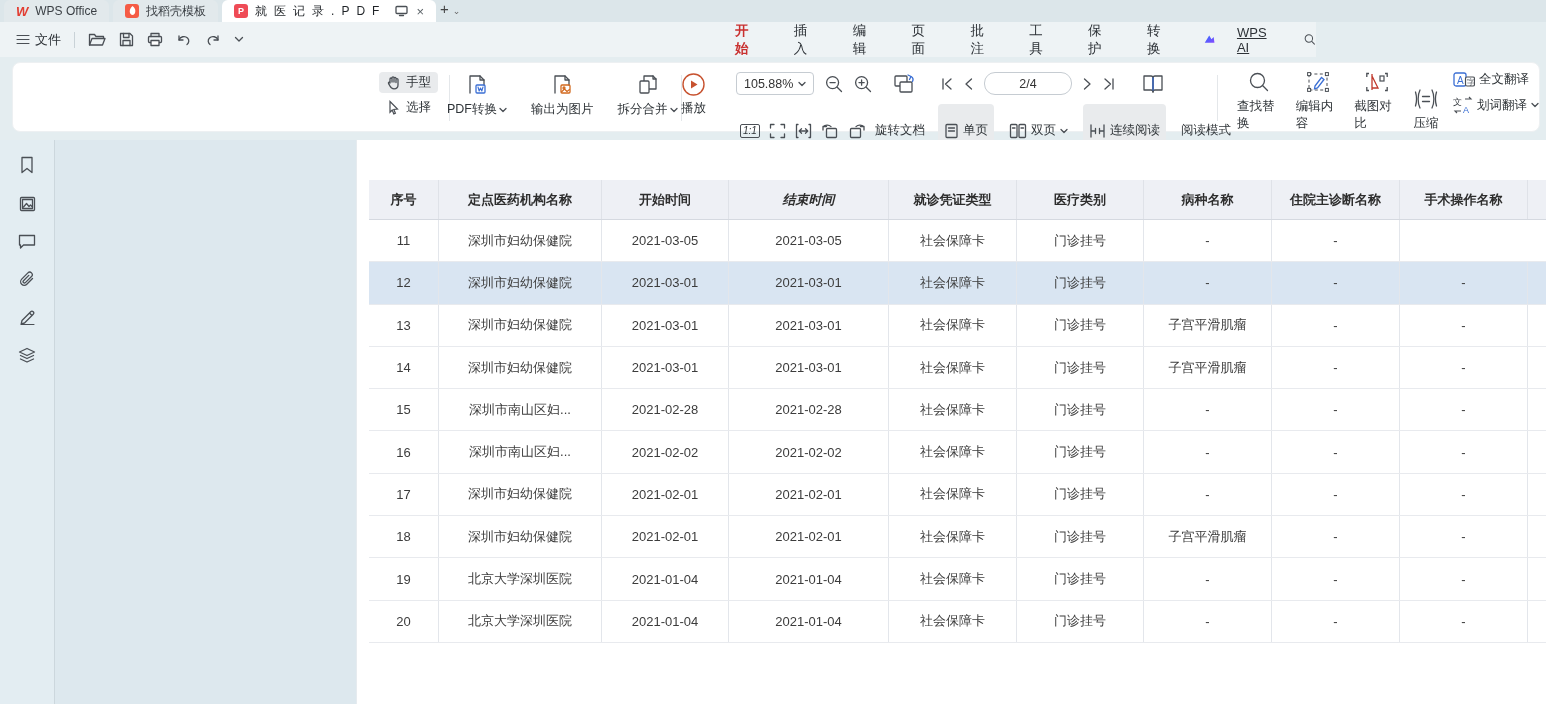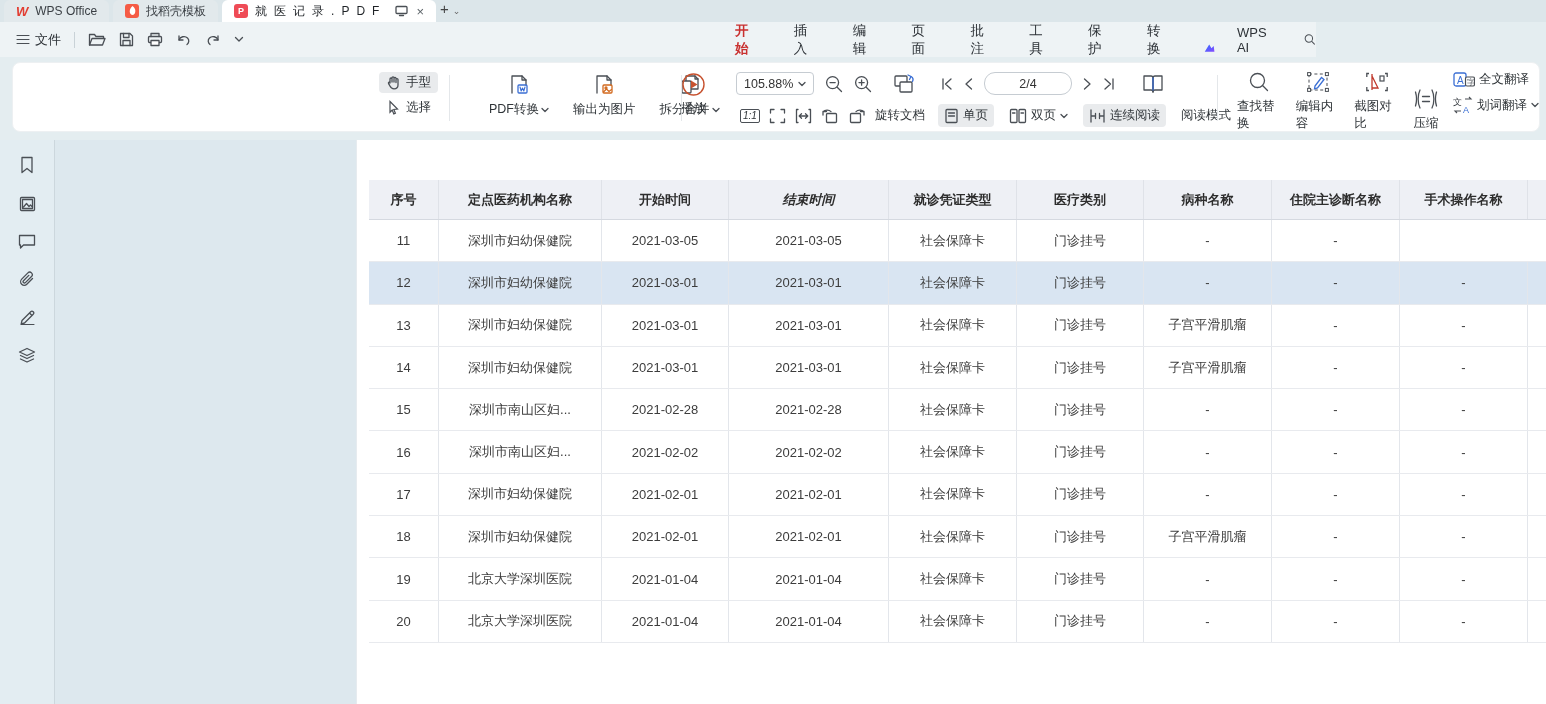--- a/index.html
+++ b/index.html
@@ -23,35 +23,35 @@
 
   
   .menubar { position:absolute; left:0; top:22px; width:1316px; height:35px; background:#eef3f5; display:flex; align-items:center; }
   .file-cluster { display:flex; align-items:center; gap:13px; margin-left:16px; }
   .file-btn { display:flex; align-items:center; gap:5px; font-size:13px; color:#2d3237; }
   .vline { width:1px; height:16px; background:#c9d2d7; }
   .menu-tabs { position:absolute; left:733px; top:0; height:35px; display:flex; align-items:center; gap:34px; font-size:13.5px; color:#2d3237; }
   .mtab { position:relative; padding:8px 2px; cursor:default; }
   .mtab.active { color:#c9302f; font-weight:bold; }
   .mtab.active::after { content:""; position:absolute; left:-2px; right:-2px; bottom:1px; height:2px; background:#c9302f; }
-  .wpsai { display:flex; align-items:flex-end; gap:22px; font-size:13px; }
+  .wpsai { display:flex; align-items:center; gap:22px; font-size:13px;text-decoration:underline; }
 
   
   .toolstrip { position:absolute; left:0; top:57px; width:1546px; height:83px; background:#e4edf0; }
   .toolcard { position:absolute; left:12px; top:5px; width:1528px; height:70px; background:#fff; border-radius:8px; border:1px solid #edf0f2; }
   .sep { position:absolute; top:12px; height:46px; width:1px; background:#e4e7ea; }
   .stackbtn { display:flex; align-items:center; gap:5px; font-size:12.5px; color:#2f3438; padding:2px 7px; border-radius:4px; }
   .stackbtn.sel { background:#e9ebed; }
   .vbtn { display:flex; flex-direction:column; align-items:center; gap:3px; font-size:12.5px; color:#2f3438; }
   .vbtn .lbl { display:flex; align-items:center; gap:2px; white-space:nowrap; }
   .row-top { position:absolute; left:723px; top:9px; display:flex; align-items:center; gap:11px; }
   .row-bot { position:absolute; left:727px; top:41px; display:flex; align-items:center; gap:9px; font-size:12.5px; color:#2f3438; }
   .zoombox { width:78px; height:23px; border:1px solid #c6ccd2; border-radius:4px; background:#fff; display:flex; align-items:center; justify-content:space-between; padding:0 7px; font-size:12.5px; }
   .pagebox { width:88px; height:23px; border:1px solid #c6ccd2; border-radius:11px; background:#fff; display:flex; align-items:center; justify-content:center; font-size:12.5px; }
-  .hbtn { display:flex; align-items:center; gap:4px; padding:3px 6px; border-radius:4px; white-space:nowrap; }
+  .hbtn { display:flex; align-items:center; gap:4px; padding:18px 6px; border-radius:4px; white-space:nowrap; }
   .hbtn.sel { background:#e9ebed; }
   .ico11 { font-size:10px; border:1px solid #4a4f55; border-radius:2px; padding:0 2px; line-height:12px; color:#2f3438;font-style:italic; }
   .rgrid { position:absolute; left:1224px; top:8px; display:flex; gap:14px; }
   .rcol { display:flex; flex-direction:column; align-items:center; gap:5px; font-size:12.5px; color:#2f3438;justify-content:flex-end; }
   .rrow { display:flex; align-items:center; gap:4px; font-size:12.5px; color:#2f3438; white-space:nowrap; }
   .rstack { display:flex; flex-direction:column; gap:8px; }
 
   
   .main { position:absolute; left:0; top:140px; width:1546px; height:564px; background:#dde8ee; }
   .sidebar { position:absolute; left:0; top:0; width:55px; height:564px; background:#e3edf2; border-right:1px solid #ccd7dd; display:flex; flex-direction:column; align-items:center; padding-top:16px; gap:22px; }
@@ -173,21 +173,21 @@
     </div>
     <div class="stackbtn">
       <svg width="15" height="15" viewBox="0 0 15 15">
             <path d="M4 1.5 L11.5 9 L7.8 9.4 L9.4 13.2 L7.8 13.9 L6.2 10 L4 12.2 Z" fill="none" stroke="#4a4f55" stroke-width="1.2"></path>
           </svg>
       <span>选择</span>
     </div>
   </div>
   <div class="sep" style="left:436px;"></div>
 
-  <div style="position:absolute;left:476px;top:9px;display:flex;gap:24px;">
+  <div style="position:absolute;left:434px;top:9px;display:flex;gap:24px;">
     <div class="vbtn">
       <svg class="ic" width="26" height="26" viewBox="0 0 26 26">
             <path d="M6 21 V4 h10 l4 4 v5"></path>
             <path d="M16 4 v4 h4"></path>
             <rect x="12" y="13" width="9" height="8" rx="1" stroke="#3b6fd4"></rect>
             <path d="M14 15 l1.2 4 l1.3 -3 l1.3 3 l1.2 -4" stroke="#3b6fd4" stroke-width="1.1"></path>
           </svg>
       <span class="lbl">
             <span>PDF转换</span>
             <svg class="ic" width="8" height="6" viewBox="0 0 8 6">

